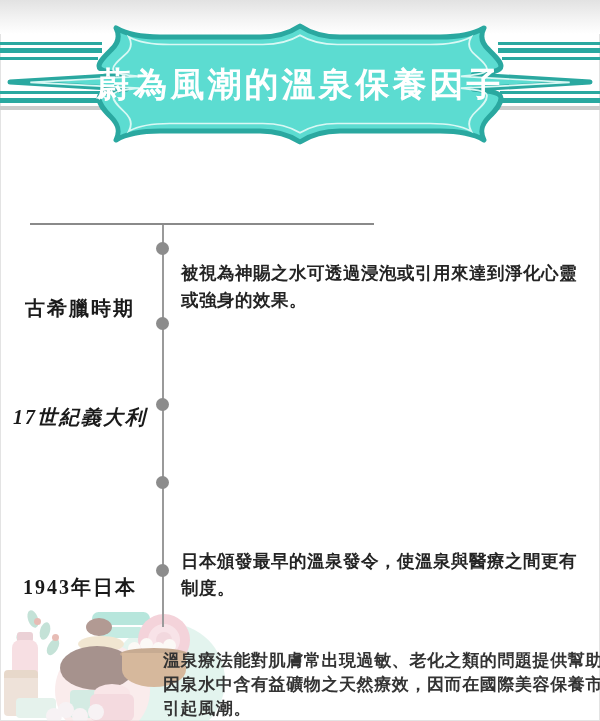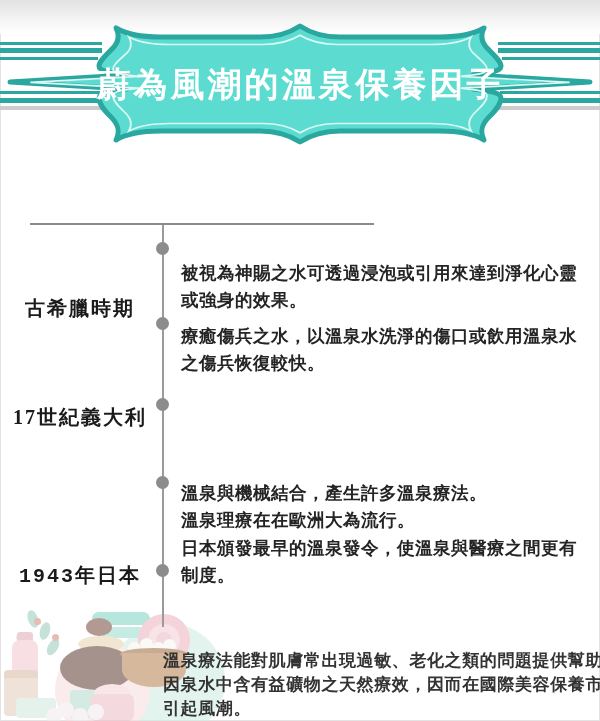--- a/index.html
+++ b/index.html
@@ -52,27 +52,27 @@
     background:#8a8a8a;z-index:4;
   }
   
   .tl-line{position:absolute;left:162px;top:225px;width:2px;height:402px;background:#9a9a9a;z-index:4;}
   .tl-dot{position:absolute;left:156px;width:13px;height:13px;border-radius:50%;background:#8c8c8c;z-index:5;}
   .dot1{top:242px;} .dot2{top:317px;} .dot3{top:398px;} .dot4{top:476px;} .dot5{top:564px;}
   .tl-label{
     position:absolute;left:0;width:160px;text-align:center;
     font-size:20px;font-weight:700;letter-spacing:2px;color:#1a1a1a;z-index:5;
   }
-  .lab1{top:255px;margin-top:40px;} .lab2{top:325px;} .lab3{top:404px;} .lab4{top:480px;} .lab5{top:562px;font-family:Liberation Mono, monospace;}
+  .lab1{top:255px;margin-top:40px;} .lab2{top:325px;} .lab3{top:404px;font-style:italic;} .lab4{top:480px;} .lab5{top:574px;}
   .tl-desc{
     position:absolute;left:181px;width:412px;
     font-size:17.5px;font-weight:700;letter-spacing:0.5px;line-height:26.5px;
     color:#242424;white-space:pre-line;z-index:5;
   }
-  .des1{top:260px;} .des2{top:323px;} .des3{top:405px;} .des4{top:480px;} .des5{top:536px;font-family:Liberation Mono, monospace;}
+  .des1{top:260px;} .des2{top:323px;} .des3{top:405px;} .des4{top:480px;} .des5{top:548px;}
   
   .footer-text{
     position:absolute;left:163px;top:649px;width:470px;
     font-size:17px;font-weight:700;letter-spacing:0.6px;line-height:24px;
     color:#333333;white-space:pre-line;z-index:6;
   }
   
   .decor{position:absolute;left:0;top:598px;width:235px;height:123px;opacity:.6;z-index:3;}
   .decor div{position:absolute;}
   .blob-aqua{left:110px;top:25px;width:115px;height:115px;border-radius:50%;background:#d2ede4;}
@@ -158,27 +158,23 @@
   <div class="tl-dot dot1"></div>
   <div class="tl-dot dot2"></div>
   <div class="tl-dot dot3"></div>
   <div class="tl-dot dot4"></div>
   <div class="tl-dot dot5"></div>
 
   <div class="tl-label lab1">古希臘時期</div>
   <div class="tl-desc des1">被視為神賜之水可透過浸泡或引用來達到淨化心靈
 或強身的效果。</div>
 
-  <div class="tl-desc des2">療癒傷兵之水，以溫泉水洗淨的傷口或飲用溫泉水
-之傷兵恢復較快。</div>
 
   <div class="tl-label lab3">17世紀義大利</div>
 
-  <div class="tl-desc des4">溫泉與機械結合，產生許多溫泉療法。
-溫泉理療在在歐洲大為流行。</div>
 
   <div class="tl-label lab5">1943年日本</div>
   <div class="tl-desc des5">日本頒發最早的溫泉發令，使溫泉與醫療之間更有
 制度。</div>
 
   <div class="decor">
     <div class="blob-aqua"></div>
     <div class="blob-pink"></div>
     <div class="leaf lf1"></div>
     <div class="leaf lf2"></div>

